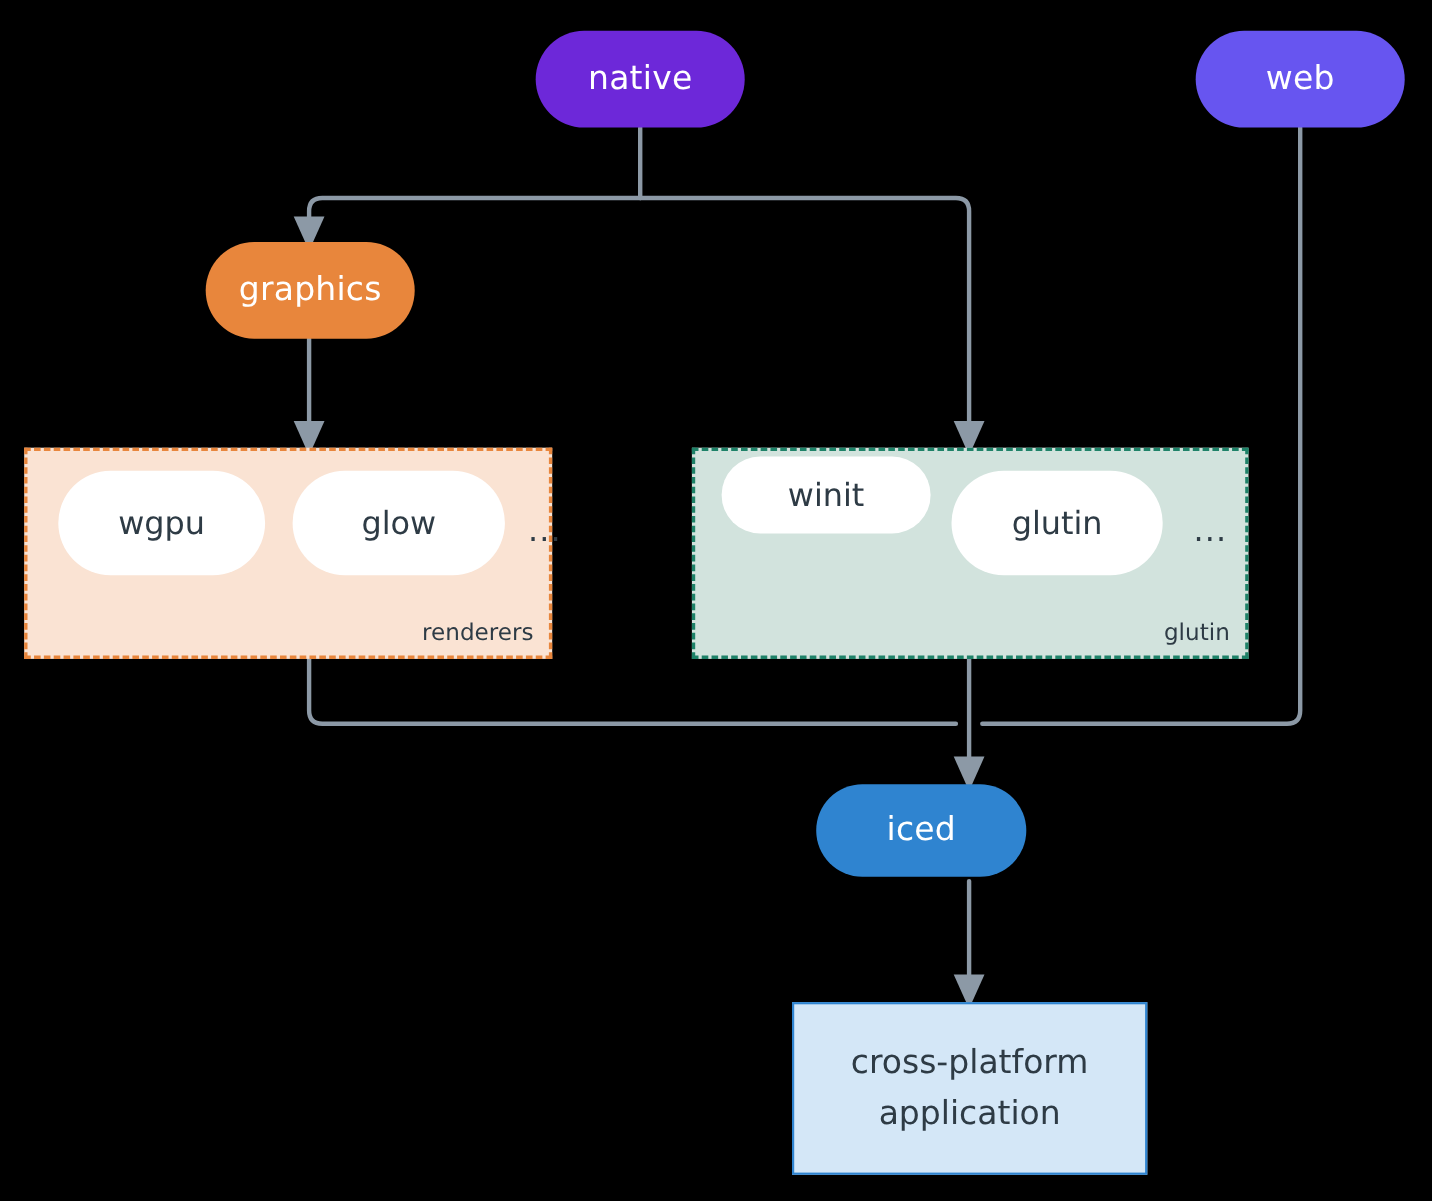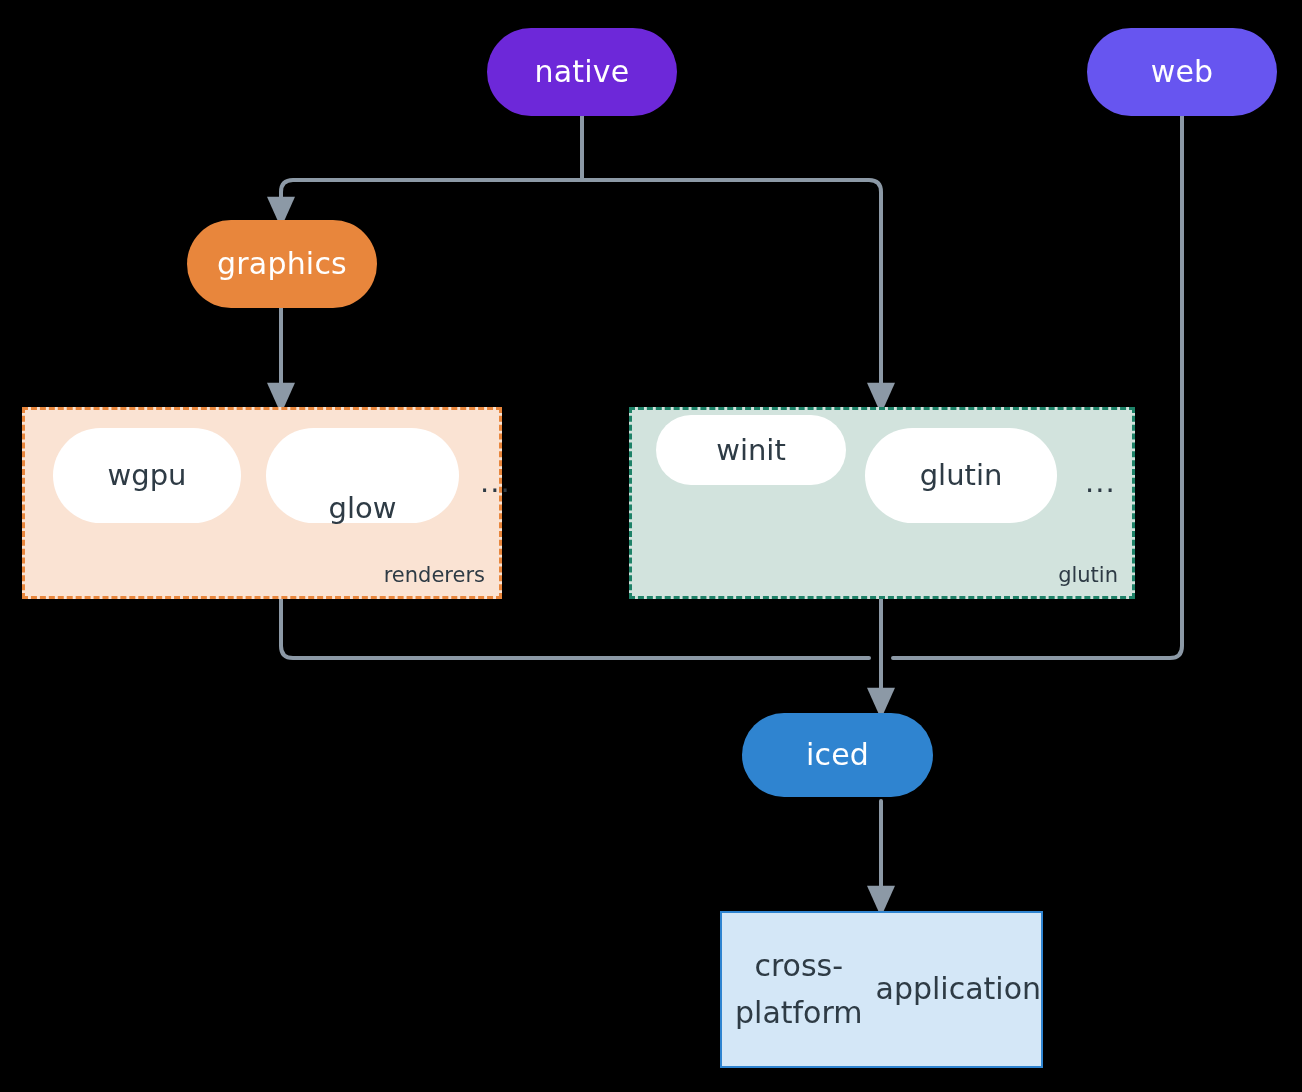--- a/index.html
+++ b/index.html
@@ -148,21 +148,21 @@
     position: absolute;
     z-index: 2;
     box-sizing: border-box;
     left: 720px;
     top: 911px;
     width: 323px;
     height: 157px;
     background: #D4E7F7;
     border: 2px solid #2F84D0;
     display: flex;
-    flex-direction: row;
+    flex-direction: column;
     align-items: center;
     justify-content: center;
     color: #2E3B45;
     font-size: 30px;
     line-height: 1.55;
     text-align: center;
   }
 </style>
 </head>
 <body>
@@ -204,21 +204,21 @@
   </div>
 
   <div class="node pill-node node-web">
     <span>web</span>
   </div>
 
   <div class="group group-renderers">
     <div class="chip" style="left:28px; top:18px; width:188px; height:95px;">
       <span>wgpu</span>
     </div>
-    <div class="chip" style="left:241px; top:18px; width:193px; height:95px;align-items:flex-end;">
+    <div class="chip" style="left:241px; top:18px; width:193px; height:95px;">
       <span>glow</span>
     </div>
     <div class="ellipsis" style="left:455px; top:58px;">...</div>
     <div class="group-label">renderers</div>
   </div>
 
   <div class="group group-shells">
     <div class="chip" style="left:24px; top:5px; width:190px; height:70px;">
       <span>winit</span>
     </div>

